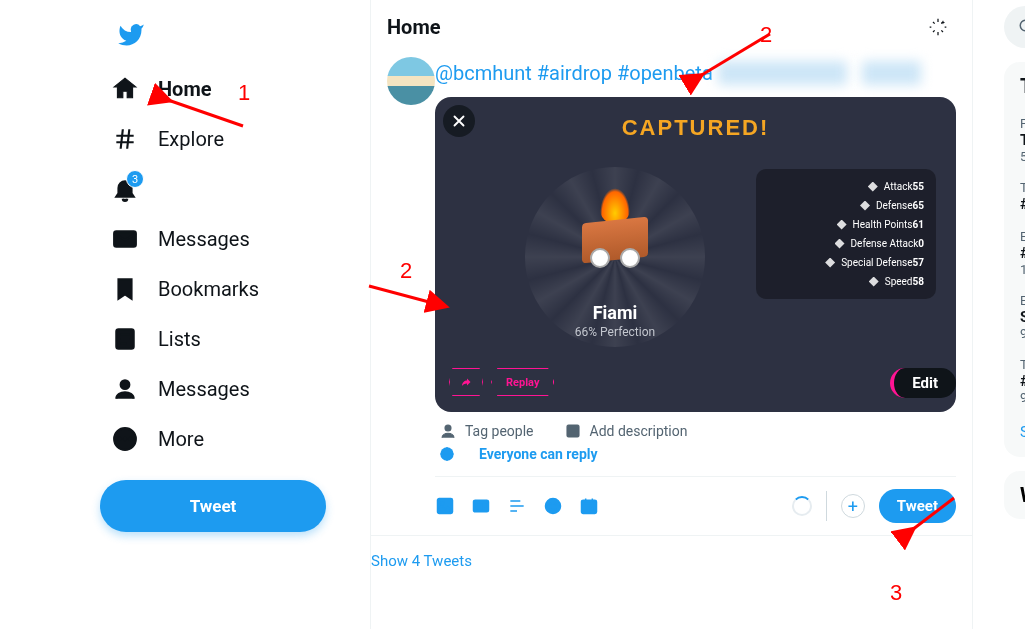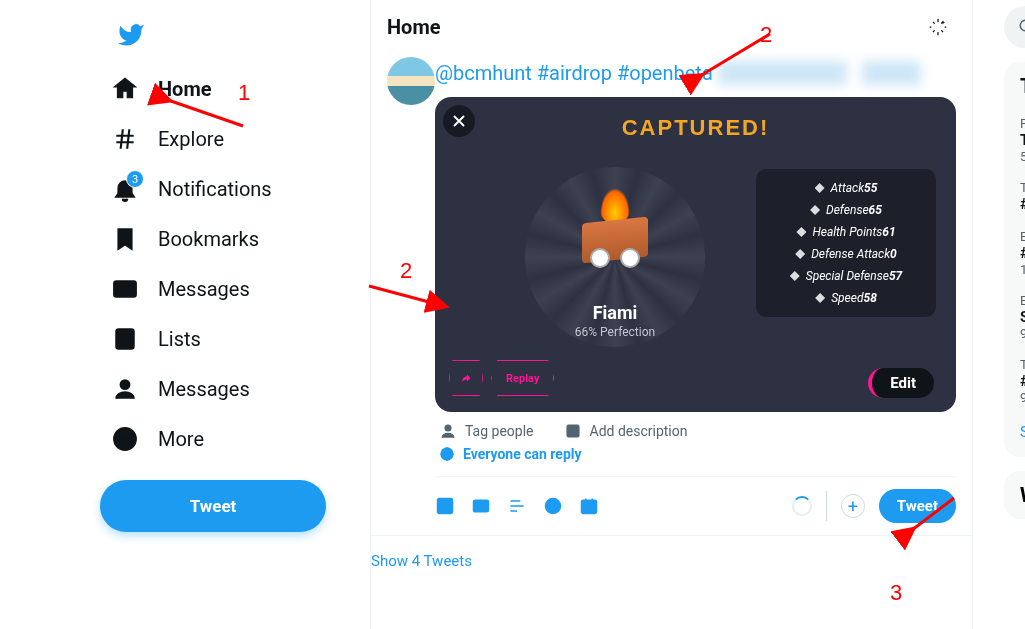--- a/index.html
+++ b/index.html
@@ -28,53 +28,53 @@
   .compose { padding:4px 16px 12px 16px; display:flex; }
   .avatar { width:48px; height:48px; border-radius:50%; flex-shrink:0; overflow:hidden; background:linear-gradient(to bottom, #7ec8e3 0%, #7ec8e3 40%, #f4e4c1 40%, #f4e4c1 60%, #4a90a4 60%, #4a90a4 100%); }
   .compose-body { flex:1; }
   .tweet-text { font-size:20px; color:#0f1419; padding:4px 0 12px 0; }
   .tweet-text .mention { color:#1d9bf0; }
   .redact { filter:blur(6px); background:#cde6f7; color:#cde6f7; border-radius:2px; }
 
   .media-card { position:relative; background:#2d3142; border-radius:16px; height:315px; overflow:hidden; }
   .media-close { position:absolute; top:8px; left:8px; width:32px; height:32px; background:rgba(15,20,25,0.75); border-radius:50%; display:flex; align-items:center; justify-content:center; cursor:pointer; }
   .media-close svg { width:18px; height:18px; fill:#fff; }
-  .media-edit { position:absolute; bottom:14px; right:22px; background:#0f1419; color:#fff; font-weight:700; font-size:15px; padding:6px 18px; border-radius:9999px; cursor:pointer; border-left:4px solid #ff1493; }
+  .media-edit { position:absolute; bottom:14px; right:0; background:#0f1419; color:#fff; font-weight:700; font-size:15px; padding:6px 18px; border-radius:9999px; cursor:pointer; border-left:4px solid #ff1493; }
   .captured-title { position:absolute; top:18px; left:0; right:0; text-align:center; color:#f5a623; font-weight:800; font-size:22px; letter-spacing:2px; font-family:Arial Black, sans-serif; }
 
   .creature-area { position:absolute; left:80px; top:60px; width:200px; height:230px; display:flex; flex-direction:column; align-items:center; justify-content:center; }
   .rays { position:absolute; width:180px; height:180px; top:10px; left:10px; background:
     conic-gradient(from 0deg, rgba(255,255,255,0.08) 0deg, transparent 15deg, rgba(255,255,255,0.08) 30deg, transparent 45deg, rgba(255,255,255,0.08) 60deg, transparent 75deg, rgba(255,255,255,0.08) 90deg, transparent 105deg, rgba(255,255,255,0.08) 120deg, transparent 135deg, rgba(255,255,255,0.08) 150deg, transparent 165deg, rgba(255,255,255,0.08) 180deg, transparent 195deg, rgba(255,255,255,0.08) 210deg, transparent 225deg, rgba(255,255,255,0.08) 240deg, transparent 255deg, rgba(255,255,255,0.08) 270deg, transparent 285deg, rgba(255,255,255,0.08) 300deg, transparent 315deg, rgba(255,255,255,0.08) 330deg, transparent 345deg, rgba(255,255,255,0.08) 360deg);
     border-radius:50%;
   }
   .creature { position:relative; width:90px; height:90px; }
   .flame { position:absolute; top:-18px; left:30px; width:30px; height:36px; background:radial-gradient(ellipse at 50% 70%, #ffcc00 0%, #ff6600 60%, transparent 70%); border-radius:50% 50% 50% 50% / 60% 60% 40% 40%; }
   .box { position:absolute; top:14px; left:12px; width:66px; height:40px; background:linear-gradient(#d97742,#b05a2a); transform:skewY(-6deg); border-radius:4px; }
   .eyes { position:absolute; top:42px; left:20px; width:50px; height:22px; }
   .eye { position:absolute; width:20px; height:20px; background:#fff; border-radius:50%; border:2px solid #aaa; }
   .eye.l{left:0;} .eye.r{right:0;}
   .creature-name { color:#fff; font-weight:700; font-size:18px; margin-top:6px; }
   .creature-sub { color:#c0c4cc; font-size:12px; margin-top:2px; }
 
   .stats { position:absolute; right:20px; top:72px; width:180px; background:rgba(0,0,0,0.35); border-radius:10px; padding:8px 0; }
-  .stat-row { display:flex; align-items:center; justify-content:center; padding:4px 12px; font-size:12px; color:#fff;font-style:italic; }
+  .stat-row { display:flex; align-items:center; justify-content:flex-end; padding:4px 12px; font-size:10px; color:#fff; }
   .stat-row .sl { display:flex; align-items:center; gap:6px; }
   .stat-row .sl .si { width:10px; height:10px; background:#fff; display:inline-block; clip-path:polygon(50% 0, 100% 50%, 50% 100%, 0 50%); opacity:0.85; }
   .stat-row .sv { font-weight:700; }
 
   .hex-row { position:absolute; bottom:16px; left:14px; display:flex; gap:8px; }
-  .hex { height:36px; padding:0 14px; border:1.5px solid #ff1493; color:#ff1493; font-size:11px; font-weight:700; display:flex; align-items:center; clip-path:polygon(10% 0, 90% 0, 100% 50%, 90% 100%, 10% 100%, 0 50%); cursor:pointer;}
+  .hex { height:28px; padding:0 14px; border:1.5px solid #ff1493; color:#ff1493; font-size:11px; font-weight:700; display:flex; align-items:center; clip-path:polygon(10% 0, 90% 0, 100% 50%, 90% 100%, 10% 100%, 0 50%); cursor:pointer;}
   .hex.share { padding:0 10px; color:#fff; }
   .hex.share svg{width:12px;height:12px;fill:#ff1493;}
 
   .media-actions { display:flex; gap:30px; padding:10px 4px 0 4px; color:#536471; font-size:14px; }
   .ma-item { display:flex; align-items:center; gap:8px; cursor:pointer; }
   .ma-item svg { width:18px; height:18px; fill:#536471; }
 
-  .reply-scope { display:flex; align-items:center; gap:8px; color:#1d9bf0; font-weight:700; font-size:14px; padding:6px 4px 14px 4px; cursor:pointer; border-bottom:1px solid #eff3f4;text-align:right;}
+  .reply-scope { display:flex; align-items:center; gap:24px; color:#1d9bf0; font-weight:700; font-size:14px; padding:6px 4px 14px 4px; cursor:pointer; border-bottom:1px solid #eff3f4;text-align:right;}
   .reply-scope svg { width:16px; height:16px; fill:#1d9bf0; }
 
   .toolbar { display:flex; align-items:center; justify-content:space-between; padding-top:12px; }
   .tb-icons { display:flex; gap:16px; }
   .tb-icons .tbi { width:20px; height:20px; cursor:pointer; }
   .tb-icons .tbi svg { width:20px; height:20px; fill:#1d9bf0; }
   .tb-right { display:flex; align-items:center; gap:14px; }
   .spinner { width:20px; height:20px; border:2px solid #e6ecf0; border-top-color:#1d9bf0; border-radius:50%; }
   .vline { width:1px; height:30px; background:#cfd9de; }
   .add-thread { width:24px; height:24px; border:1px solid #cfd9de; border-radius:50%; display:flex; align-items:center; justify-content:center; color:#1d9bf0; font-size:18px; cursor:pointer; }
@@ -125,38 +125,37 @@
         </span>
       <span class="label">Explore</span>
     </div>
     <div class="nav-item">
       <span class="icon">
         <svg viewBox="0 0 24 24" fill="none" stroke-width="2">
             <path d="M18 16v-5a6 6 0 1 0-12 0v5l-2 3h16zM10 21a2 2 0 0 0 4 0"></path>
           </svg>
         <span class="badge">3</span>
       </span>
-      <span class="label">Notifications</span>
-    </div>
-    <div class="nav-item">
-      <span class="icon">
-          <svg viewBox="0 0 24 24" fill="none" stroke-width="2">
-            <path d="M6 3h12v18l-6-4-6 4z"></path>
-          </svg>
-        </span>
-      <span class="label">Bookmarks</span>
     </div>
     <div class="nav-item">
       <span class="icon">
           <svg viewBox="0 0 24 24" fill="none" stroke-width="2">
             <rect x="2" y="5" width="20" height="14" rx="2"></rect>
             <path d="m2 7 10 6 10-6"></path>
           </svg>
         </span>
       <span class="label">Messages</span>
+    </div>
+    <div class="nav-item">
+      <span class="icon">
+          <svg viewBox="0 0 24 24" fill="none" stroke-width="2">
+            <path d="M6 3h12v18l-6-4-6 4z"></path>
+          </svg>
+        </span>
+      <span class="label">Bookmarks</span>
     </div>
     <div class="nav-item">
       <span class="icon">
           <svg viewBox="0 0 24 24" fill="none" stroke-width="2">
             <rect x="4" y="3" width="16" height="18" rx="2"></rect>
             <path d="M8 8h8M8 12h8M8 16h5"></path>
           </svg>
         </span>
       <span class="label">Lists</span>
     </div>

